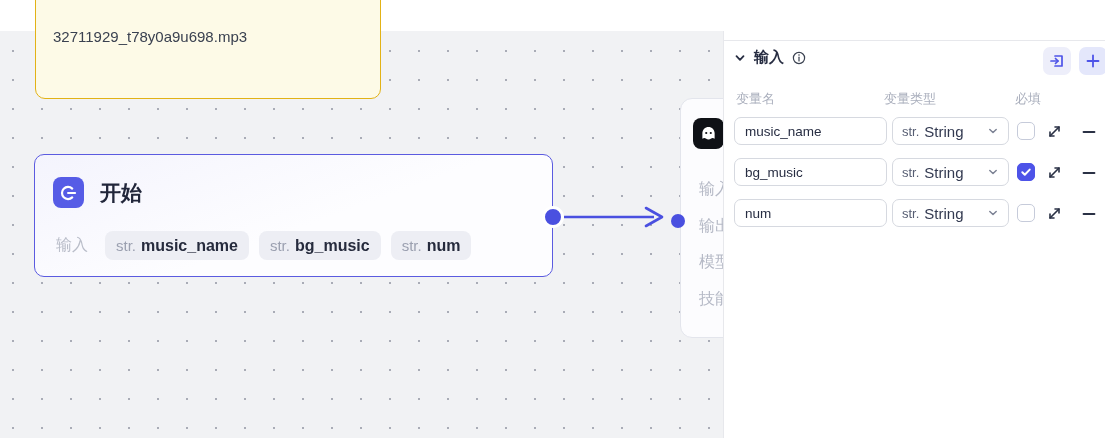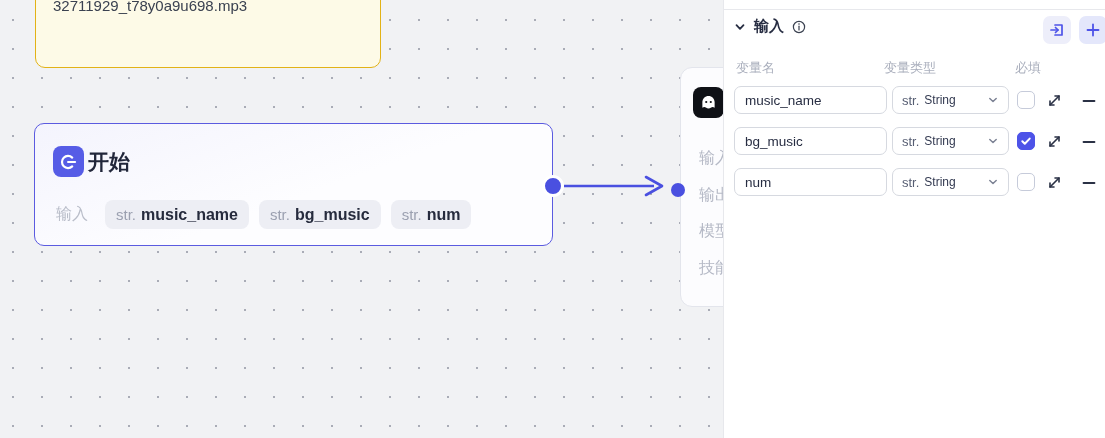--- a/index.html
+++ b/index.html
@@ -1,35 +1,35 @@
 <!DOCTYPE html>
 <html><head>
 <meta charset="utf-8">
 <style>
   * { margin:0; padding:0; box-sizing:border-box; }
   html,body { width:1105px; height:438px; overflow:hidden;
     font-family:"Liberation Sans","DejaVu Sans",sans-serif; }
-  .stage { position:relative; width:1105px; height:338px; background:#f9a8d4; }
+  .stage { position:relative; width:1105px; height:338px; background:#f9a8d4;margin-top:31px; }
 
   
   .canvas { position:absolute; left:0; top:0; width:723px; height:438px;
     background-color:#F1F2F4;
     background-image:radial-gradient(circle at 13px 20px, #A9ACB6 1.1px, transparent 1.5px);
     background-size:29px 29px; }
 
   
   .note { position:absolute; left:35px; top:-46px; width:346px; height:114px;
     background:#FDFAE7; border:1.5px solid #E2B216; border-radius:10px; }
   .note-text { position:absolute; left:17px; top:42px; font-size:15px; color:#3A4150; }
 
   
   .start-node { position:absolute; left:34px; top:123px; width:519px; height:123px;
     background:linear-gradient(160deg,#F4F4FD 0%,#FDFDFF 55%);
     border:1.5px solid #5B5BE0; border-radius:10px; }
-  .start-head { position:absolute; left:18px; top:22px; display:flex; align-items:center; gap:4px; }
+  .start-head { position:absolute; left:18px; top:22px; display:flex; align-items:center; gap:16px; }
   .start-icon { width:31px; height:31px; border-radius:8px; background:#565CE6;
     display:flex; align-items:center; justify-content:center; }
   .start-title { font-size:21px; font-weight:600; color:#21263A; }
   .start-io { position:absolute; left:21px; top:76px; display:flex; align-items:center; gap:17px; }
   .io-label { font-size:16px; color:#B9BDC9; }
   .tag-list { display:flex; gap:10px; }
   .io-tag { height:29px; display:flex; align-items:center; padding:0 11px; gap:5px;
     background:#EDEEF4; border-radius:8px; }
   .io-tag .t-type { font-size:15px; color:#9BA0B0; }
   .io-tag .t-name { font-size:16px; font-weight:600; color:#262B3D; }
@@ -70,21 +70,21 @@
   .var-row { position:absolute; left:0; width:382px; height:28px; }
   .row-0 { top:86px; } .row-1 { top:127px; } .row-2 { top:168px; }
   .var-input { position:absolute; left:10px; top:0; width:153px; height:28px;
     border:1px solid #D6D9E0; border-radius:7px; padding:0 10px;
     font-size:13.5px; color:#272D42; background:#FFFFFF; outline:none;
     font-family:"Liberation Sans","DejaVu Sans",sans-serif; }
   .var-select { position:absolute; left:168px; top:0; width:117px; height:28px;
     border:1px solid #D6D9E0; border-radius:7px; background:#FFFFFF;
     display:flex; align-items:center; padding:0 9px; cursor:pointer; }
   .sel-prefix { font-size:13px; color:#565D72; margin-right:5px; }
-  .sel-value { font-size:12px; color:#323950; }
+  .sel-value { font-size:15px; color:#323950; }
   .sel-chevron { margin-left:auto; display:flex; }
   .checkbox { position:absolute; left:293px; top:5px; width:18px; height:18px;
     border:1.5px solid #C6CBDA; border-radius:5px; background:#FFFFFF;
     display:flex; align-items:center; justify-content:center; cursor:pointer; }
   .checkbox svg { display:none; }
   .checkbox.checked { background:#4D53E8; border-color:#4D53E8; }
   .checkbox.checked svg { display:block; }
   .row-icon-btn { position:absolute; top:6px; width:17px; height:17px; background:none;
     border:none; display:flex; align-items:center; justify-content:center; cursor:pointer; }
   .btn-expand { left:322px; }

